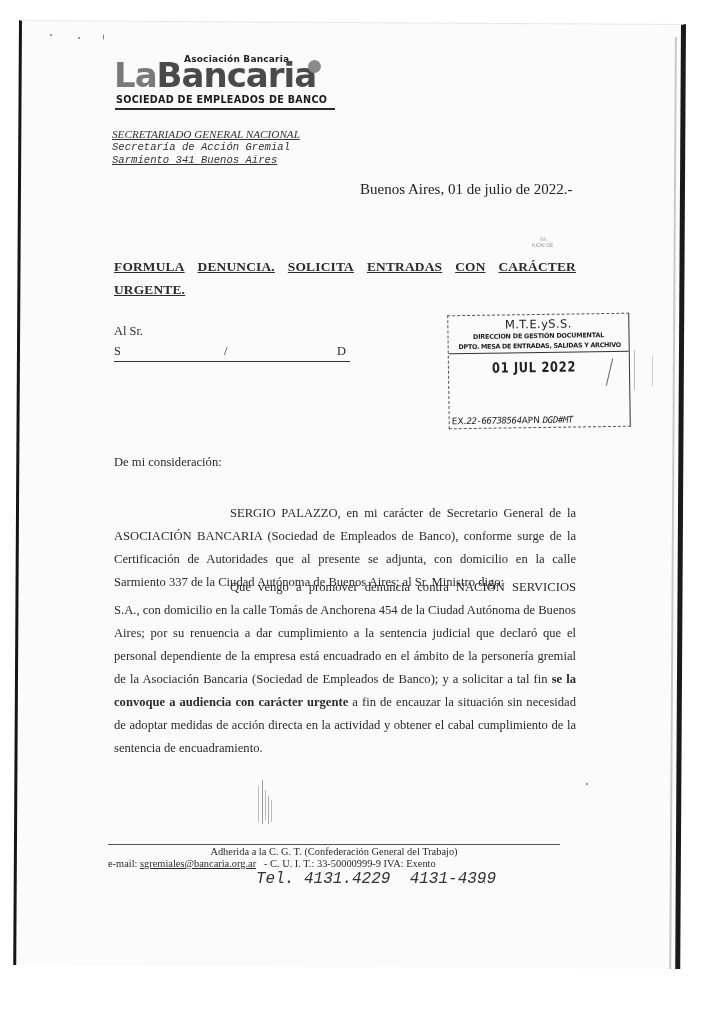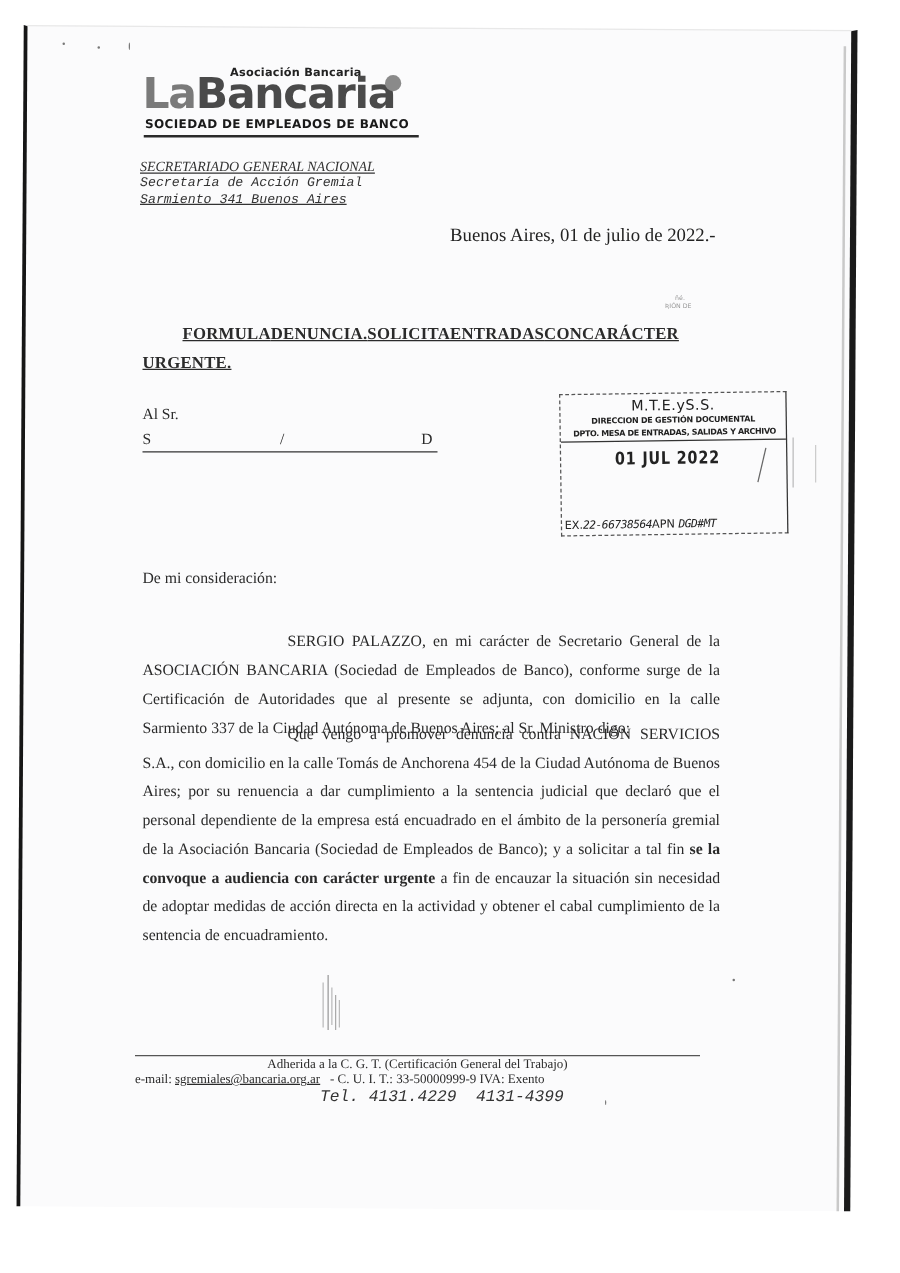--- a/index.html
+++ b/index.html
@@ -146,22 +146,22 @@
       top: 255px;
       width: 462px;
       font-size: 13.4px;
       font-weight: bold;
       line-height: 23px;
       color: #2b2b2b;
       letter-spacing: 0.2px;
     }
     .subject .row1 {
       display: flex;
+      justify-content: space-between;
       text-decoration: underline;
-      margin-left: 32px;
     }
     .subject .row2 {
       text-decoration: underline;
       display: inline-block;
     }
 
     .recipient {
       position: absolute;
       left: 114px;
       top: 321px;
@@ -340,21 +340,21 @@
     .footer-line2 .email-link {
       text-decoration: underline;
       color: #2a2a2a;
     }
     .footer-line3 {
       position: absolute;
       left: 256px;
       top: 870px;
       font-family: "Liberation Mono", monospace;
       font-style: italic;
-      font-size: 13px;
+      font-size: 16px;
       color: #333;
       white-space: nowrap;
     }
   </style>
 </head>
 <body>
 
 <div class="page">
   <div class="page-inner-edge"></div>
 </div>
@@ -431,15 +431,15 @@
 
 <div class="signature-mark">
   <i style="left:4px;top:6px;height:36px;"></i>
   <i style="left:8px;top:0;height:44px;background:#999;"></i>
   <i style="left:11px;top:10px;height:30px;"></i>
   <i style="left:14px;top:16px;height:28px;background:#aaa;"></i>
   <i style="left:17px;top:20px;height:22px;"></i>
 </div>
 
 <div class="footer-rule"></div>
-<div class="footer-line1">Adherida a la C. G. T. (Certificación General del Trabajo)</div>
+<div class="footer-line1">Adherida a la C. G. T. (Confederación General del Trabajo)</div>
 <div class="footer-line2"><span>e-mail: </span><span class="email-link">sgremiales@bancaria.org.ar</span><span style="white-space:pre;">   - C. U. I. T.: 33-50000999-9 IVA: Exento</span></div>
 <div class="footer-line3" style="white-space:pre;">Tel. 4131.4229  4131-4399</div>
 
 </body></html>

